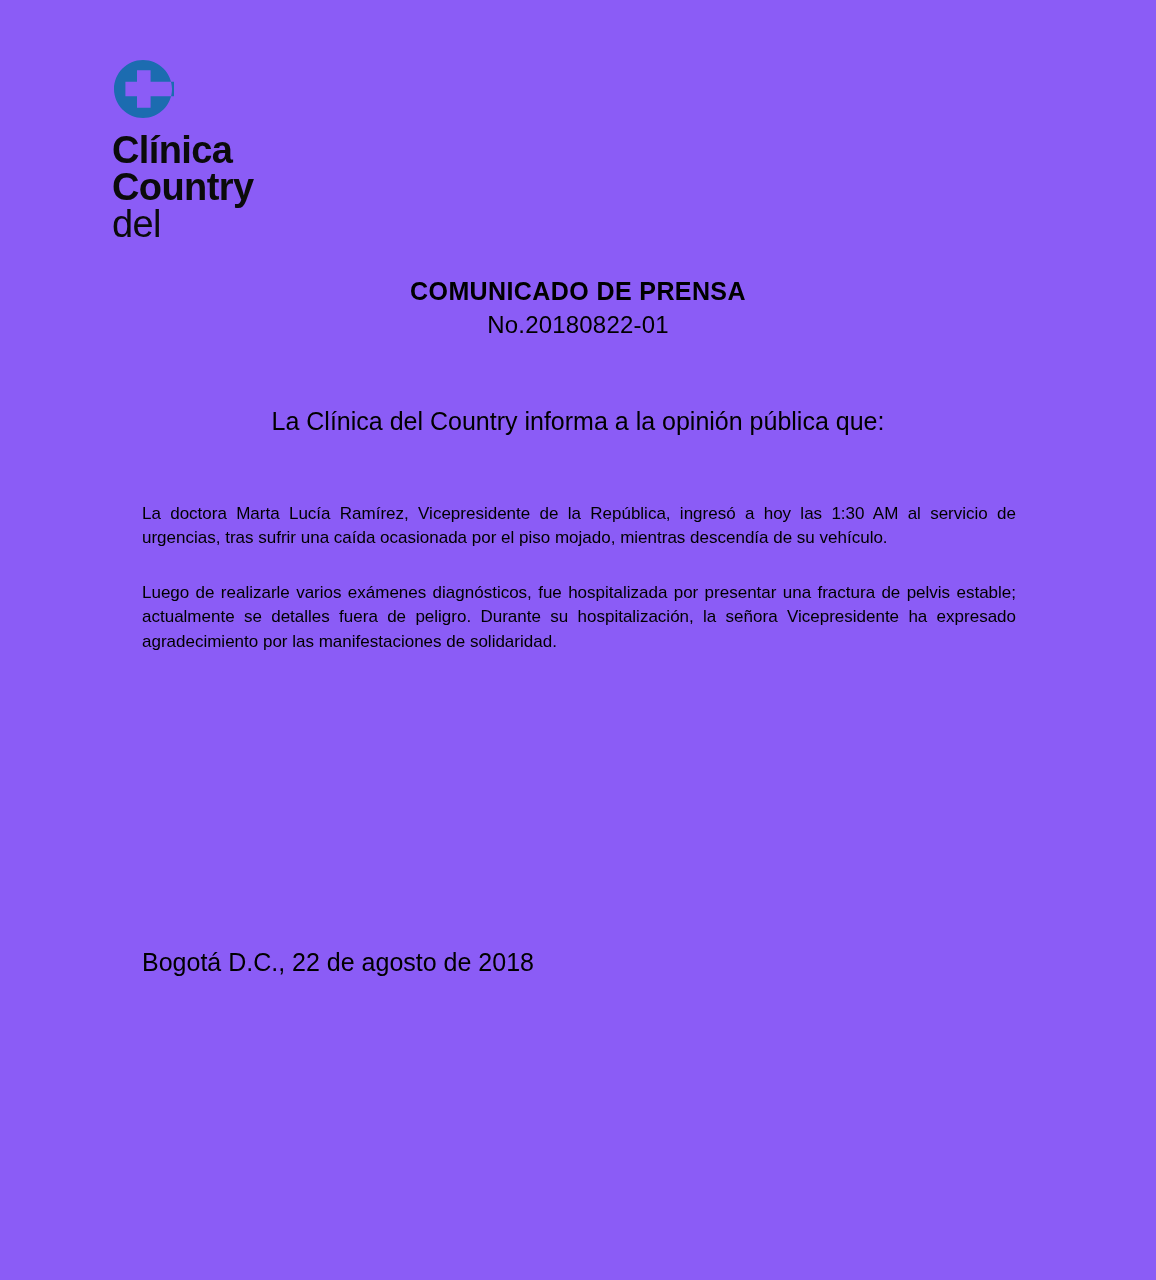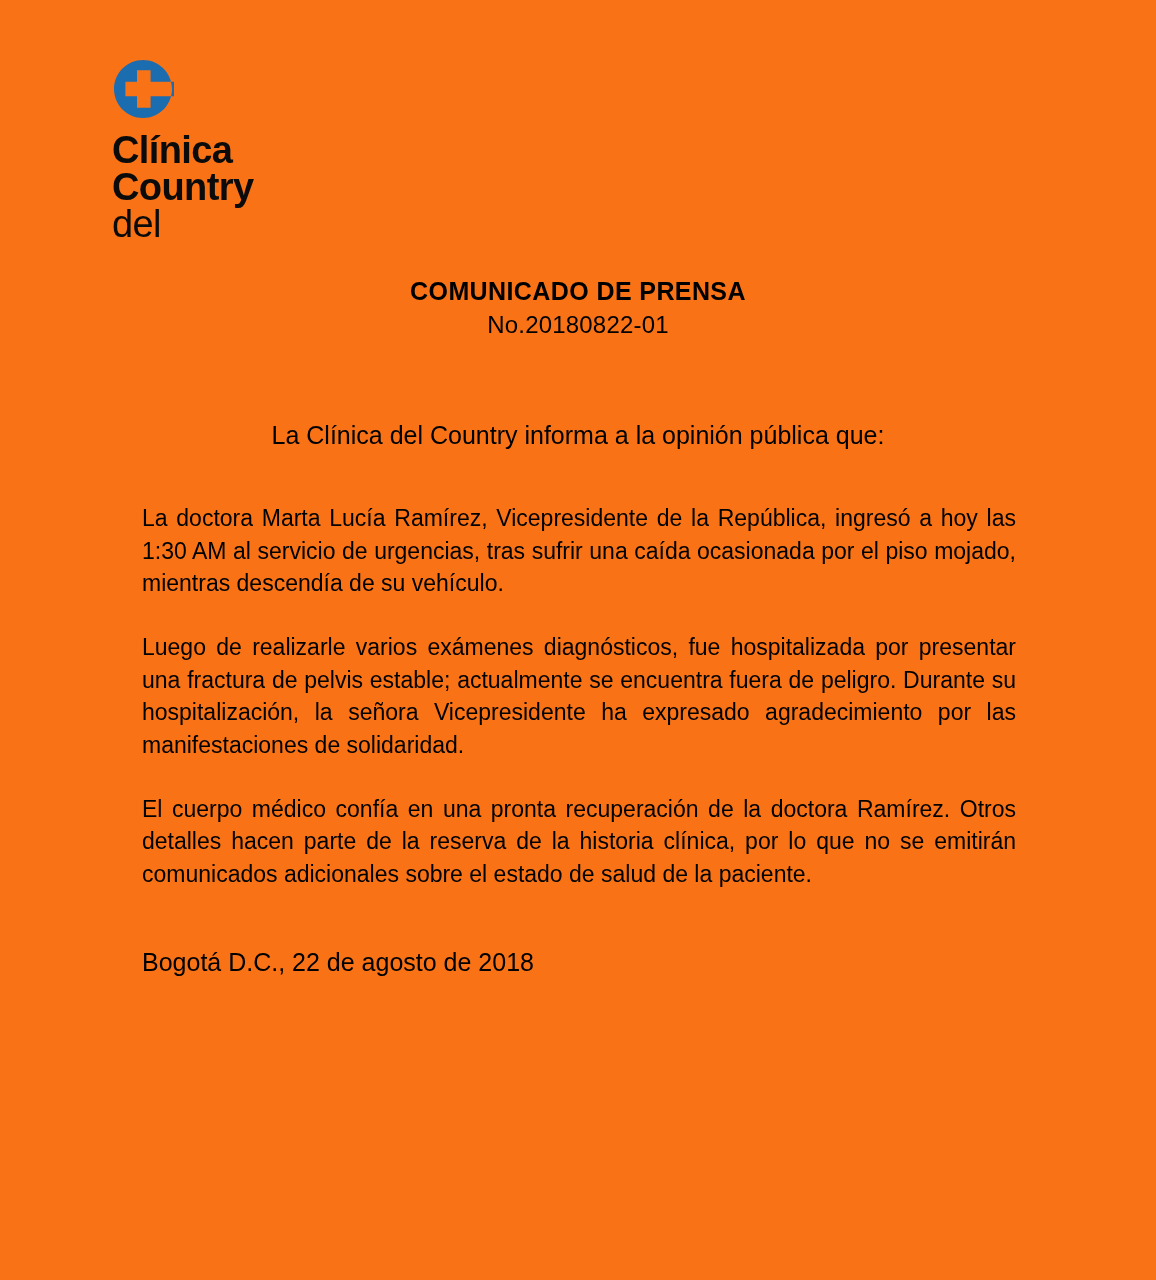--- a/index.html
+++ b/index.html
@@ -10,21 +10,21 @@
   }
   body {
     font-family: "Liberation Sans", sans-serif;
     color: #000000;
     -webkit-font-smoothing: antialiased;
   }
   .page {
     position: relative;
     width: 1156px;
     height: 1280px;
-    background: #f97316;
+    background: #8b5cf6;
     overflow: hidden;
     box-sizing: border-box;
   }
 
   
   .letterhead {
     position: absolute;
     left: 112px;
     top: 58px;
     width: 420px;
@@ -71,37 +71,37 @@
     font-weight: 400;
     letter-spacing: 0.2px;
     line-height: 1.3;
     margin: 2px 0 0 0;
   }
 
   
   .salutation {
     position: absolute;
     left: 0;
-    top: 419px;
+    top: 405px;
     width: 100%;
     text-align: center;
     font-size: 25px;
     font-weight: 400;
     line-height: 1.35;
   }
 
   
   .body-copy {
     position: absolute;
     left: 142px;
     top: 502px;
     width: 874px;
   }
   .para {
-    font-size: 23px;
+    font-size: 17px;
     line-height: 1.42;
     text-align: justify;
     text-justify: inter-word;
     margin: 0 0 31px 0;
   }
   .para:last-of-type {
     margin-bottom: 0;
   }
   .signoff {
     position: absolute;
@@ -130,19 +130,18 @@
 
   <div class="title-block">
     <p class="doc-title">COMUNICADO DE PRENSA</p>
     <p class="doc-number">No.20180822-01</p>
   </div>
 
   <div class="salutation">La Clínica del Country informa a la opinión pública que:</div>
 
   <div class="body-copy">
     <p class="para">La doctora Marta Lucía Ramírez, Vicepresidente de la República, ingresó a hoy las 1:30 AM al servicio de urgencias, tras sufrir una caída ocasionada por el piso mojado, mientras descendía de su vehículo.</p>
-    <p class="para">Luego de realizarle varios exámenes diagnósticos, fue hospitalizada por presentar una fractura de pelvis estable; actualmente se encuentra fuera de peligro. Durante su hospitalización, la señora Vicepresidente ha expresado agradecimiento por las manifestaciones de solidaridad.</p>
-    <p class="para">El cuerpo médico confía en una pronta recuperación de la doctora Ramírez. Otros detalles hacen parte de la reserva de la historia clínica, por lo que no se emitirán comunicados adicionales sobre el estado de salud de la paciente.</p>
+    <p class="para">Luego de realizarle varios exámenes diagnósticos, fue hospitalizada por presentar una fractura de pelvis estable; actualmente se detalles fuera de peligro. Durante su hospitalización, la señora Vicepresidente ha expresado agradecimiento por las manifestaciones de solidaridad.</p>
   </div>
 
   <div class="signoff">Bogotá D.C., 22 de agosto de 2018</div>
 
 </div>
 
 </body></html>

